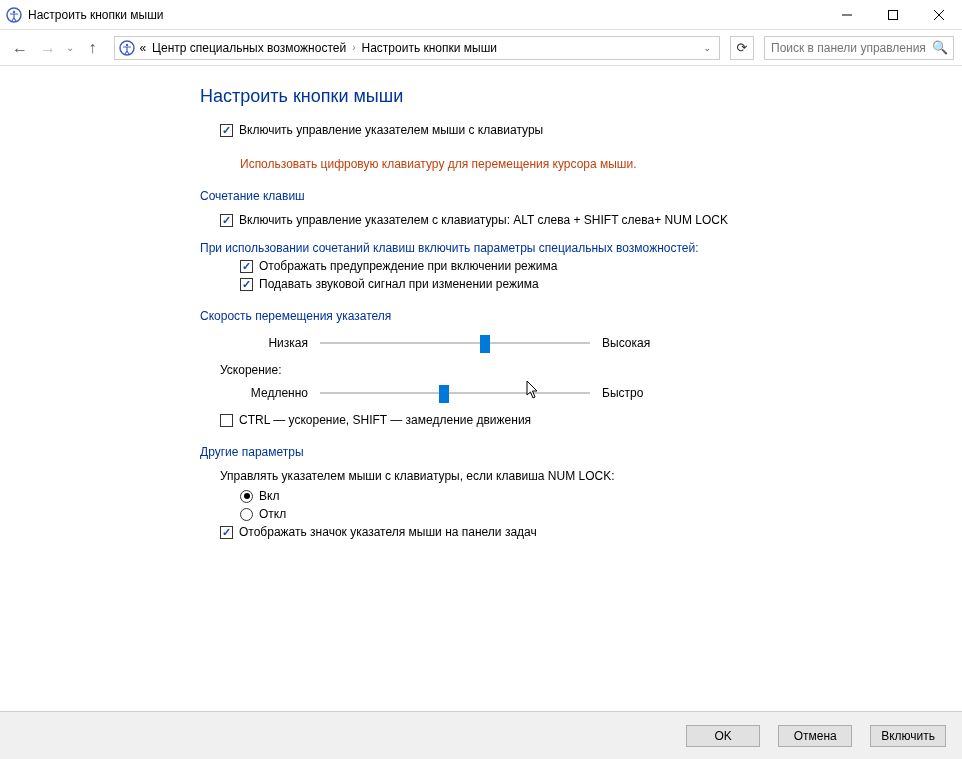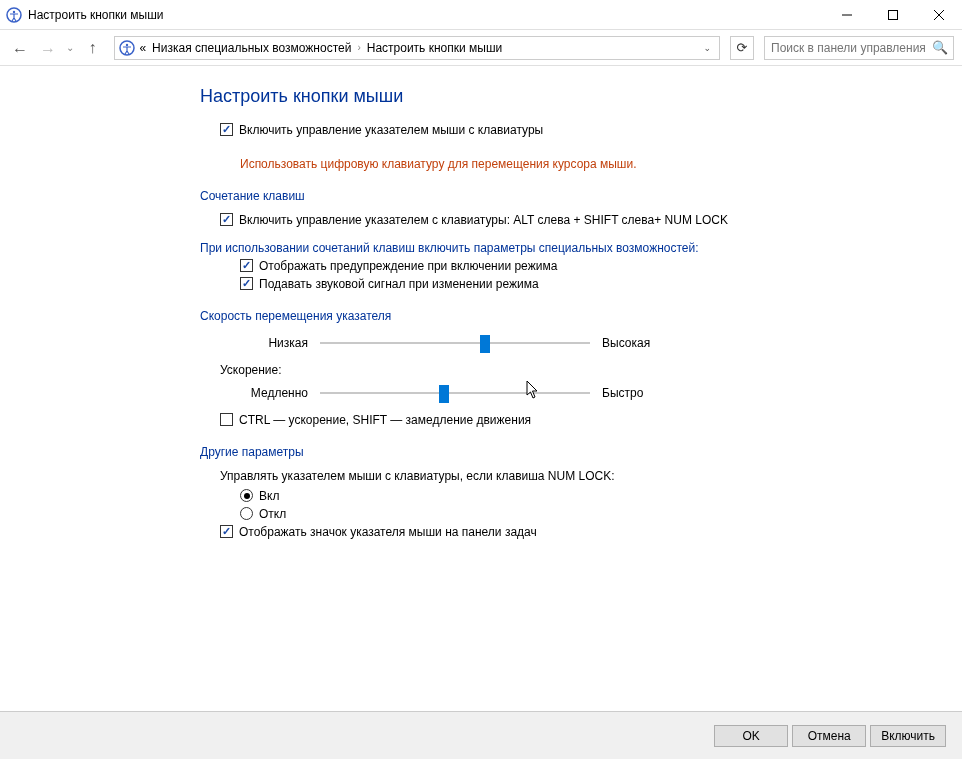--- a/index.html
+++ b/index.html
@@ -93,21 +93,21 @@
       height: calc(100% - 30px - 36px - 48px);
       overflow: hidden;
       color: #000;
     }
     .page-title {
       color: #003399;
       font-size: 18px;
       font-weight: 400;
       margin: 0 0 16px 0;
     }
-    .row { display: flex; align-items: flex-start; margin-bottom: 4px; }
+    .row { display: flex; align-items: center; margin-bottom: 4px; }
     .cb {
       width: 13px; height: 13px;
       border: 1px solid #333;
       margin-right: 6px;
       display: inline-flex; align-items: center; justify-content: center;
       flex-shrink: 0; font-size: 11px; line-height: 1;
       background: #fff;
     }
     .cb.checked::before { content: "✓"; color: #1a4aa8; font-weight: bold; }
     .radio {
@@ -156,21 +156,21 @@
     .footer {
       position: absolute;
       bottom: 0; left: 0; right: 0;
       height: 48px;
       border-top: 1px solid #ccc;
       background: #f0f0f0;
       display: flex;
       align-items: center;
       justify-content: flex-end;
       padding: 0 16px;
-      gap: 4px;
+      gap: 18px;
     }
     .btn {
       min-width: 74px; height: 22px;
       border: 1px solid #adadad;
       background: #e1e1e1;
       font-size: 12px;
       font-family: inherit;
       padding: 0 10px;
     }
     .ease-icon svg { display: block; }
@@ -215,21 +215,21 @@
 
   <div class="breadcrumb">
     <span class="bc-icon ease-icon">
       <svg width="16" height="16" viewBox="0 0 16 16">
           <circle cx="8" cy="8" r="7" fill="none" stroke="#3a62c9" stroke-width="1.5"></circle>
           <circle cx="8" cy="5" r="1.2" fill="#3a62c9"></circle>
           <path d="M4 7 L12 7 M8 7 L8 11 M8 11 L6 14 M8 11 L10 14" stroke="#3a62c9" stroke-width="1.2" fill="none"></path>
         </svg>
     </span>
     <span class="bc-seg">«</span>
-    <span class="bc-seg">Низкая специальных возможностей</span>
+    <span class="bc-seg">Центр специальных возможностей</span>
     <span class="bc-sep">›</span>
     <span class="bc-seg">Настроить кнопки мыши</span>
     <span class="bc-drop">⌄</span>
   </div>
 
   <div class="refresh-btn">⟳</div>
 
   <div class="search-box">
     <input type="text" placeholder="Поиск в панели управления" style="">
     <span class="search-icon">🔍</span>

